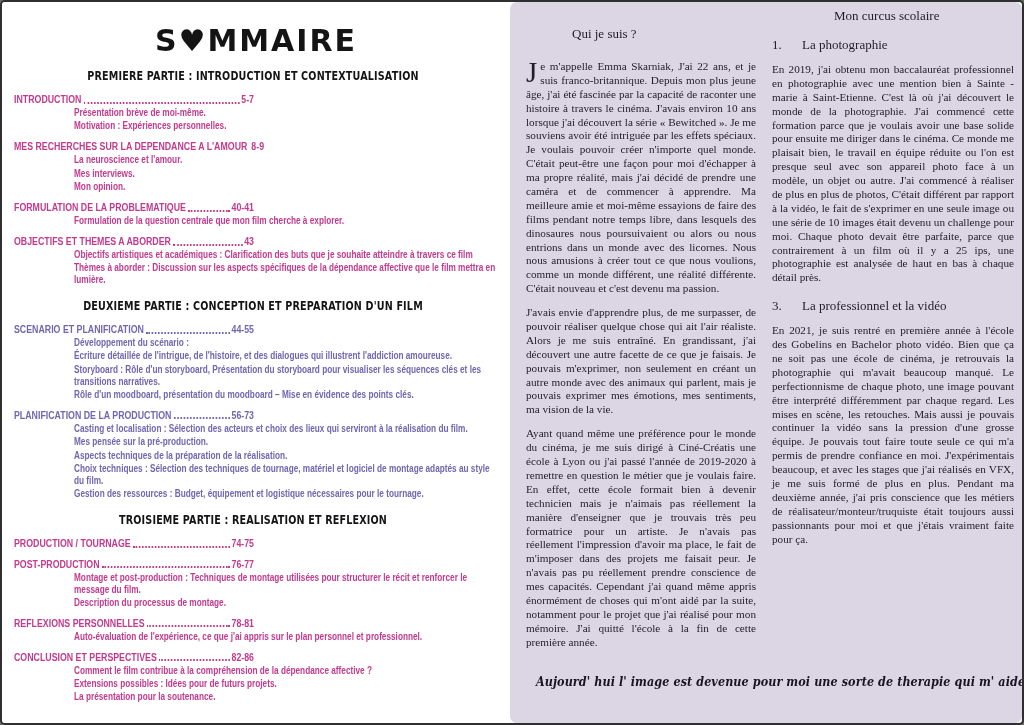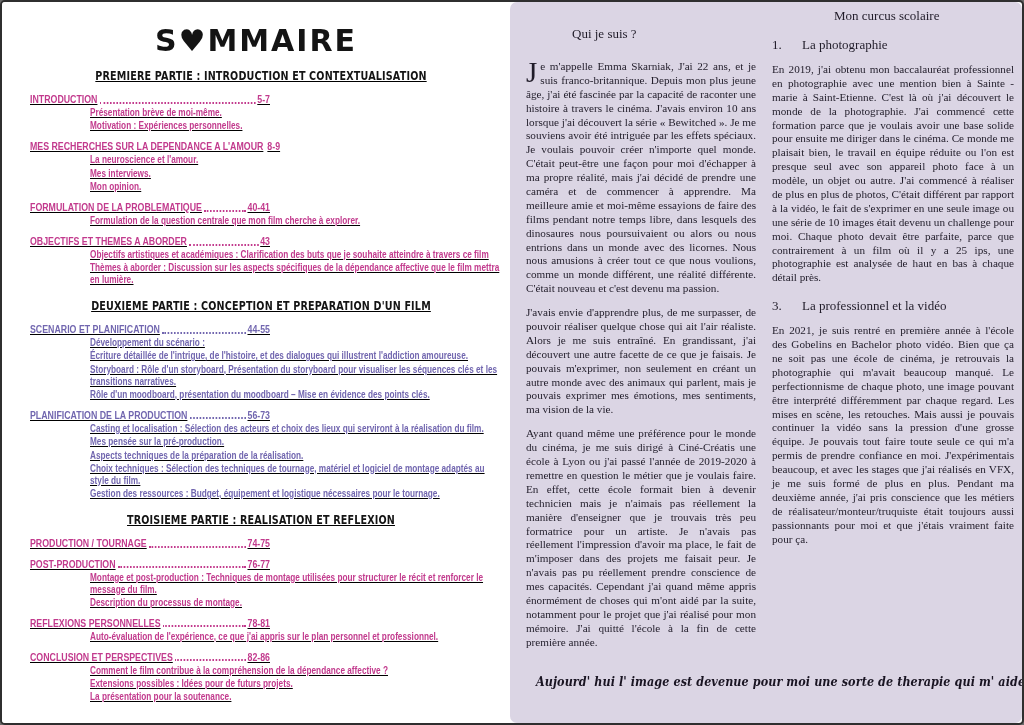--- a/index.html
+++ b/index.html
@@ -25,21 +25,21 @@
   }
   .sommaire-title {
     text-align:center;
     font-family:"DejaVu Sans", sans-serif;
     font-weight:800;
     font-size:30px;
     letter-spacing:2px;
     color:#141414;
     line-height:1;
   }
-  .toc-outer { margin:2px 10px 0 20px;text-decoration:underline; }
+  .toc-outer { margin:2px 10px 0 4px; }
   .condense {
     width:125%;
     transform:scaleX(0.8);
     transform-origin:0 0;
   }
   .part-title {
     text-align:center;
     color:#141414;
     font-family:"DejaVu Sans", sans-serif;
     font-weight:800;

